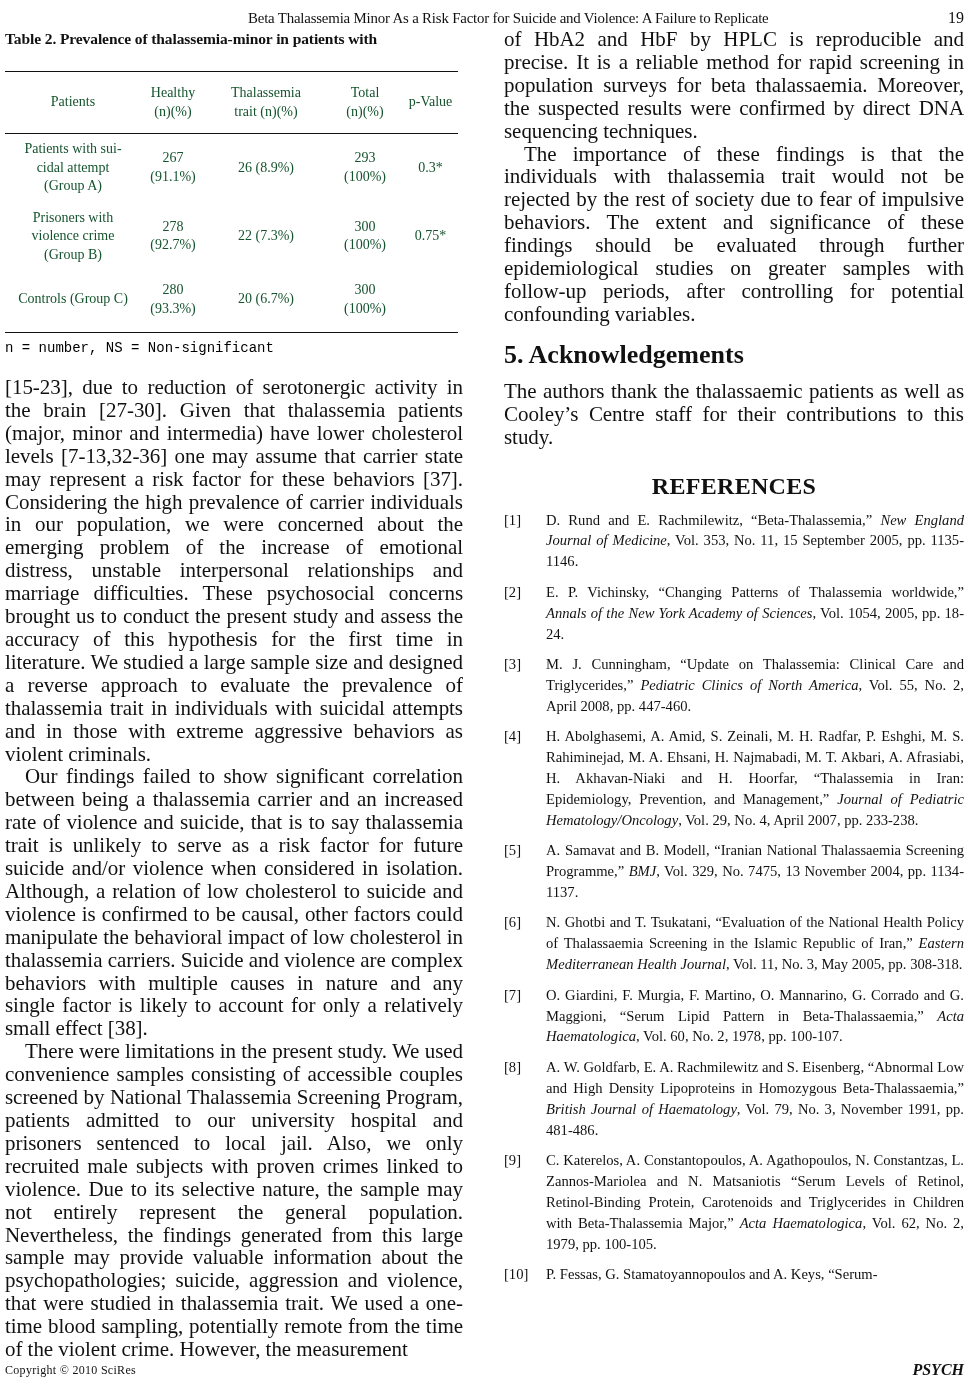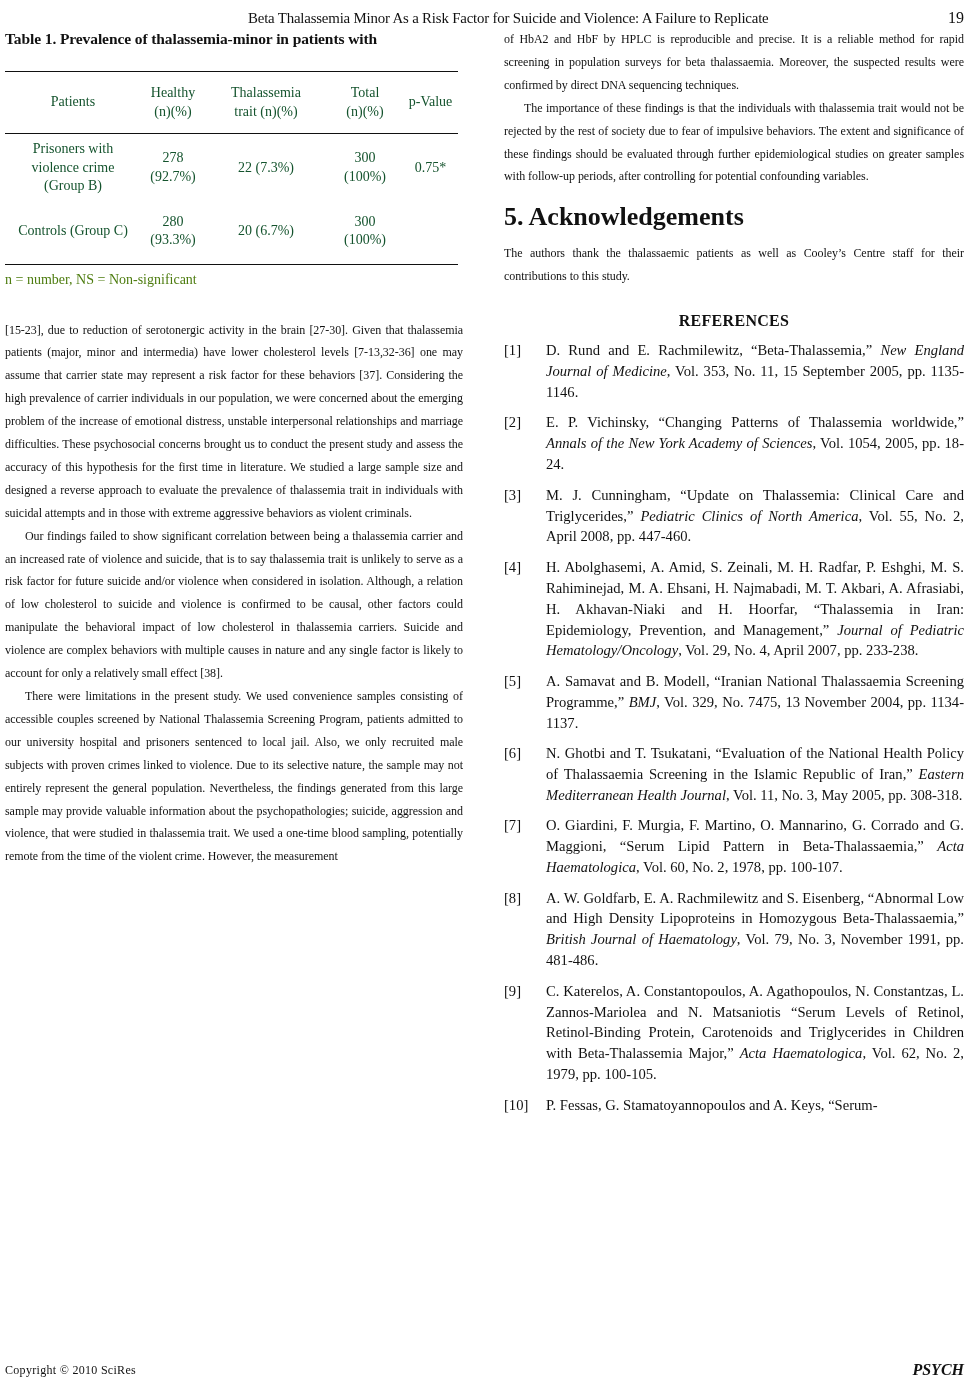--- a/index.html
+++ b/index.html
@@ -16,61 +16,68 @@
   .table-caption { font-weight: bold; font-size: 15.5px; line-height: 22px; text-align: justify; margin-top: 0; letter-spacing: -0.1px; }
   .table-caption span { display: block; }
 
   table.data-table { width: 453px; border-collapse: collapse; margin-top: 21px; font-size: 14px; line-height: 18.5px; color: #14532d; }
   table.data-table thead th { font-weight: normal; text-align: center; padding: 12px 0 12px 0; border-top: 1.5px solid #111; border-bottom: 1.5px solid #111; vertical-align: middle; }
   table.data-table tbody td { text-align: center; vertical-align: middle; padding: 6px 0 7px 0; }
   table.data-table tbody tr:last-child td { border-bottom: 1.5px solid #111; padding-bottom: 14px; padding-top: 10px; }
   .c0 { width: 136px; } .c1 { width: 64px; } .c2 { width: 122px; } .c3 { width: 76px; } .c4 { width: 55px; }
   td.c0 { padding-left: 0; }
 
-  .table-note { font-size: 14px; margin-top: 7px; color: #4d7c0f; }
+  .table-note { font-size: 14px; margin-top: 7px; color: #000000; font-family: Liberation Mono, monospace; }
 
-  .body-text { font-size: 12px; line-height: 22.9px; text-align: justify; letter-spacing: -0.05px; font-family: Liberation Serif, serif; }
+  .body-text { font-size: 21px; line-height: 22.9px; text-align: justify; letter-spacing: -0.05px; font-family: Liberation Serif, serif; }
   .body-text p { text-indent: 0; }
   .body-text p.indent { text-indent: 20px; }
-  .left-body { margin-top: 31px; }
+  .left-body { margin-top: 20px; }
 
   .section-heading { font-weight: bold; font-size: 26px; margin-top: 14px; margin-bottom: 10px; }
-  .refs-heading { font-weight: bold; font-size: 16px; text-align: center; margin-top: 24px; margin-bottom: 10px; letter-spacing: 0.3px; }
+  .refs-heading { font-weight: bold; font-size: 24px; text-align: center; margin-top: 24px; margin-bottom: 10px; letter-spacing: 0.3px; }
 
   .ref-item { position: relative; padding-left: 42px; font-size: 14.6px; line-height: 20.9px; text-align: justify; margin-bottom: 9.5px; }
   .ref-num { position: absolute; left: 0; top: 0; }
   .ref-item i { font-style: italic; }
 
   .footer-left { position: absolute; left: 5px; top: 1363px; font-size: 12px; letter-spacing: 0.3px; }
   .footer-right { position: absolute; right: 6px; top: 1361px; font-size: 16px; font-weight: bold; font-style: italic; }
 </style>
 </head>
 <body>
 
 <div class="running-head">
   <div class="running-title">Beta Thalassemia Minor As a Risk Factor for Suicide and Violence: A Failure to Replicate</div>
   <div class="page-number">19</div>
 </div>
 
 <div class="col-left">
   <div class="table-caption">
-    <span>Table 1. Prevalence of thalassemia-minor in patients with</span>
+    <span>Table 2. Prevalence of thalassemia-minor in patients with</span>
   </div>
 
   <table class="data-table">
     <thead>
       <tr>
         <th class="c0"><span>Patients</span></th>
         <th class="c1"><span>Healthy</span><br><span>(n)(%)</span></th>
         <th class="c2"><span>Thalassemia</span><br><span>trait (n)(%)</span></th>
         <th class="c3"><span>Total</span><br><span>(n)(%)</span></th>
         <th class="c4"><span>p-Value</span></th>
       </tr>
     </thead>
     <tbody>
+      <tr>
+        <td class="c0"><span>Patients with sui-</span><br><span>cidal attempt</span><br><span>(Group A)</span></td>
+        <td class="c1"><span>267</span><br><span>(91.1%)</span></td>
+        <td class="c2">26 (8.9%)</td>
+        <td class="c3"><span>293</span><br><span>(100%)</span></td>
+        <td class="c4">0.3*</td>
+      </tr>
       <tr>
         <td class="c0"><span>Prisoners with</span><br><span>violence crime</span><br><span>(Group B)</span></td>
         <td class="c1"><span>278</span><br><span>(92.7%)</span></td>
         <td class="c2">22 (7.3%)</td>
         <td class="c3"><span>300</span><br><span>(100%)</span></td>
         <td class="c4">0.75*</td>
       </tr>
       <tr>
         <td class="c0">Controls (Group C)</td>
         <td class="c1"><span>280</span><br><span>(93.3%)</span></td>

